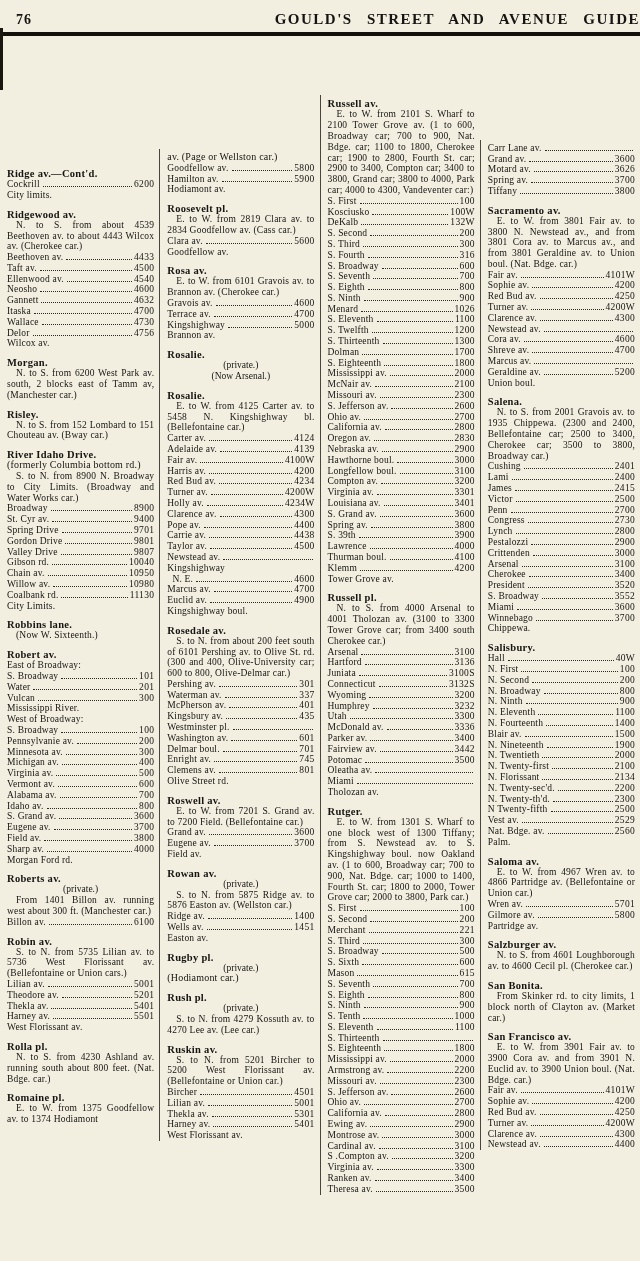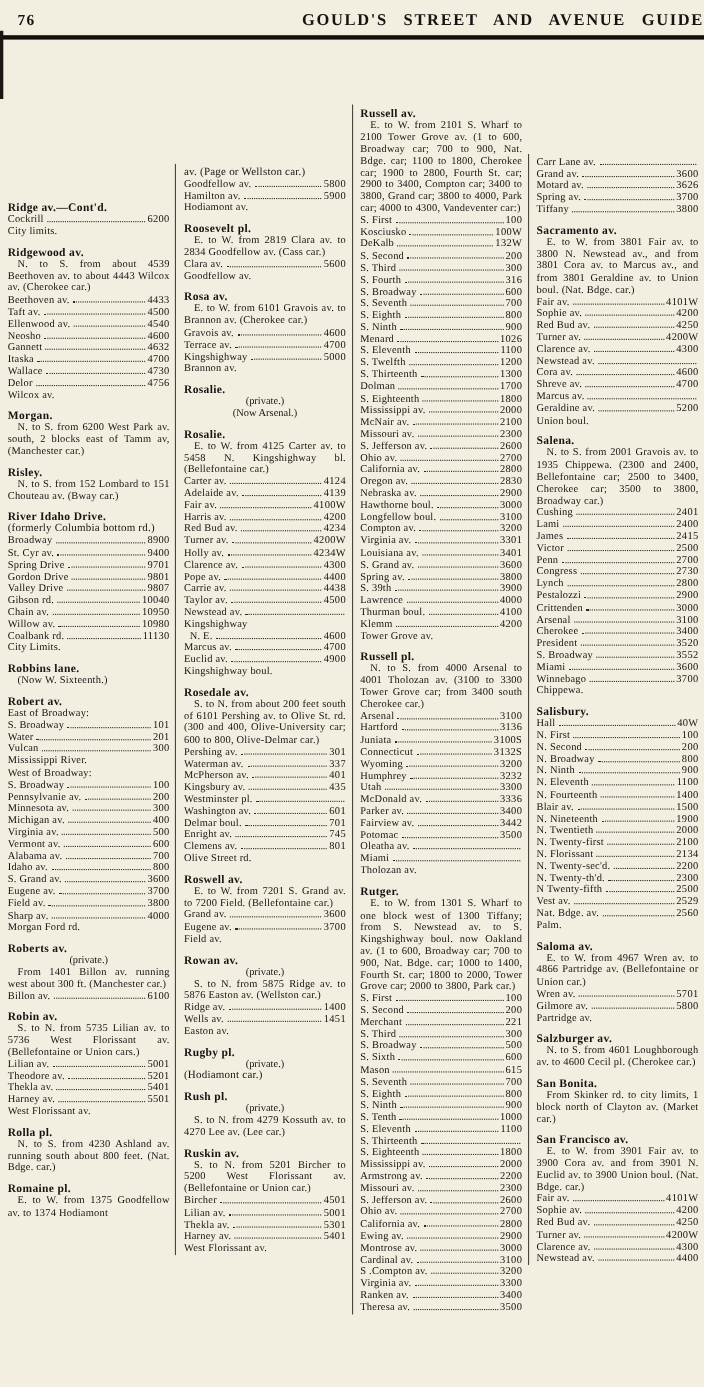--- a/index.html
+++ b/index.html
@@ -90,20 +90,21 @@
         <span class="lead"></span>
         <span class="num">4756</span>
       </div>
       <div class="ln">Wilcox av.</div>
       <div class="h">Morgan.</div>
       <div class="p">N. to S. from 6200 West Park av. south, 2 blocks east of Tamm av, (Manchester car.)</div>
       <div class="h">Risley.</div>
       <div class="p">N. to S. from 152 Lombard to 151 Chouteau av. (Bway car.)</div>
       <div class="h">River Idaho Drive.</div>
       <div class="pn">(formerly Columbia bottom rd.)</div>
+      <div class="p">S. to N. from 8900 N. Broadway to City Limits. (Broadway and Water Works car.)</div>
       <div class="row">
         <span class="nm">Broadway</span>
         <span class="lead"></span>
         <span class="num">8900</span>
       </div>
       <div class="row">
         <span class="nm">St. Cyr av.</span>
         <span class="lead"></span>
         <span class="num">9400</span>
       </div>

